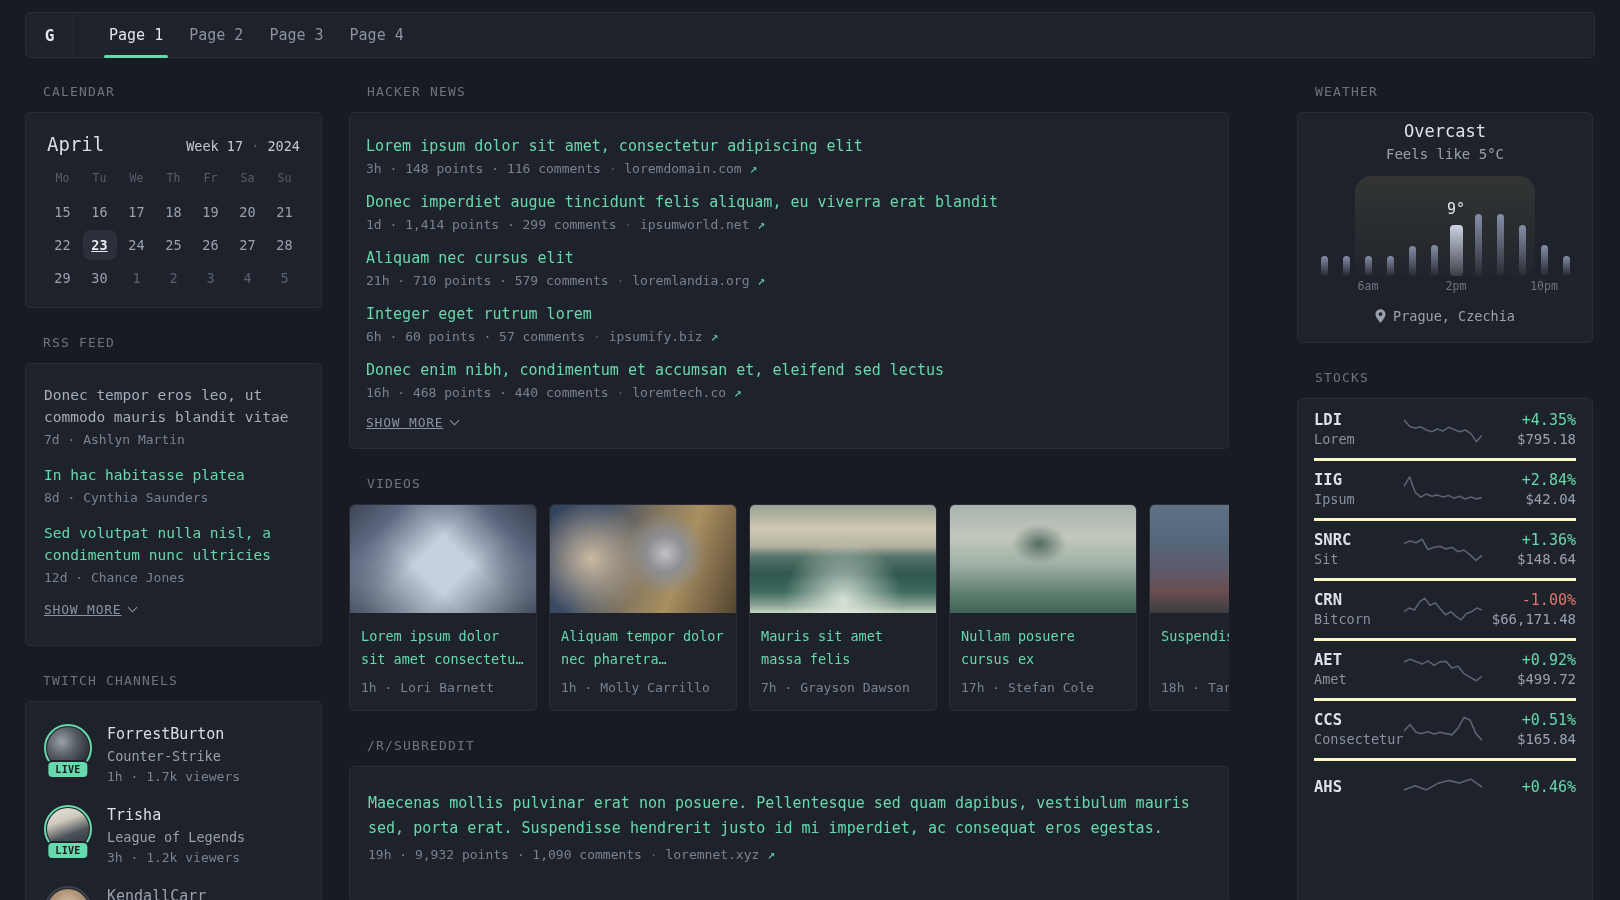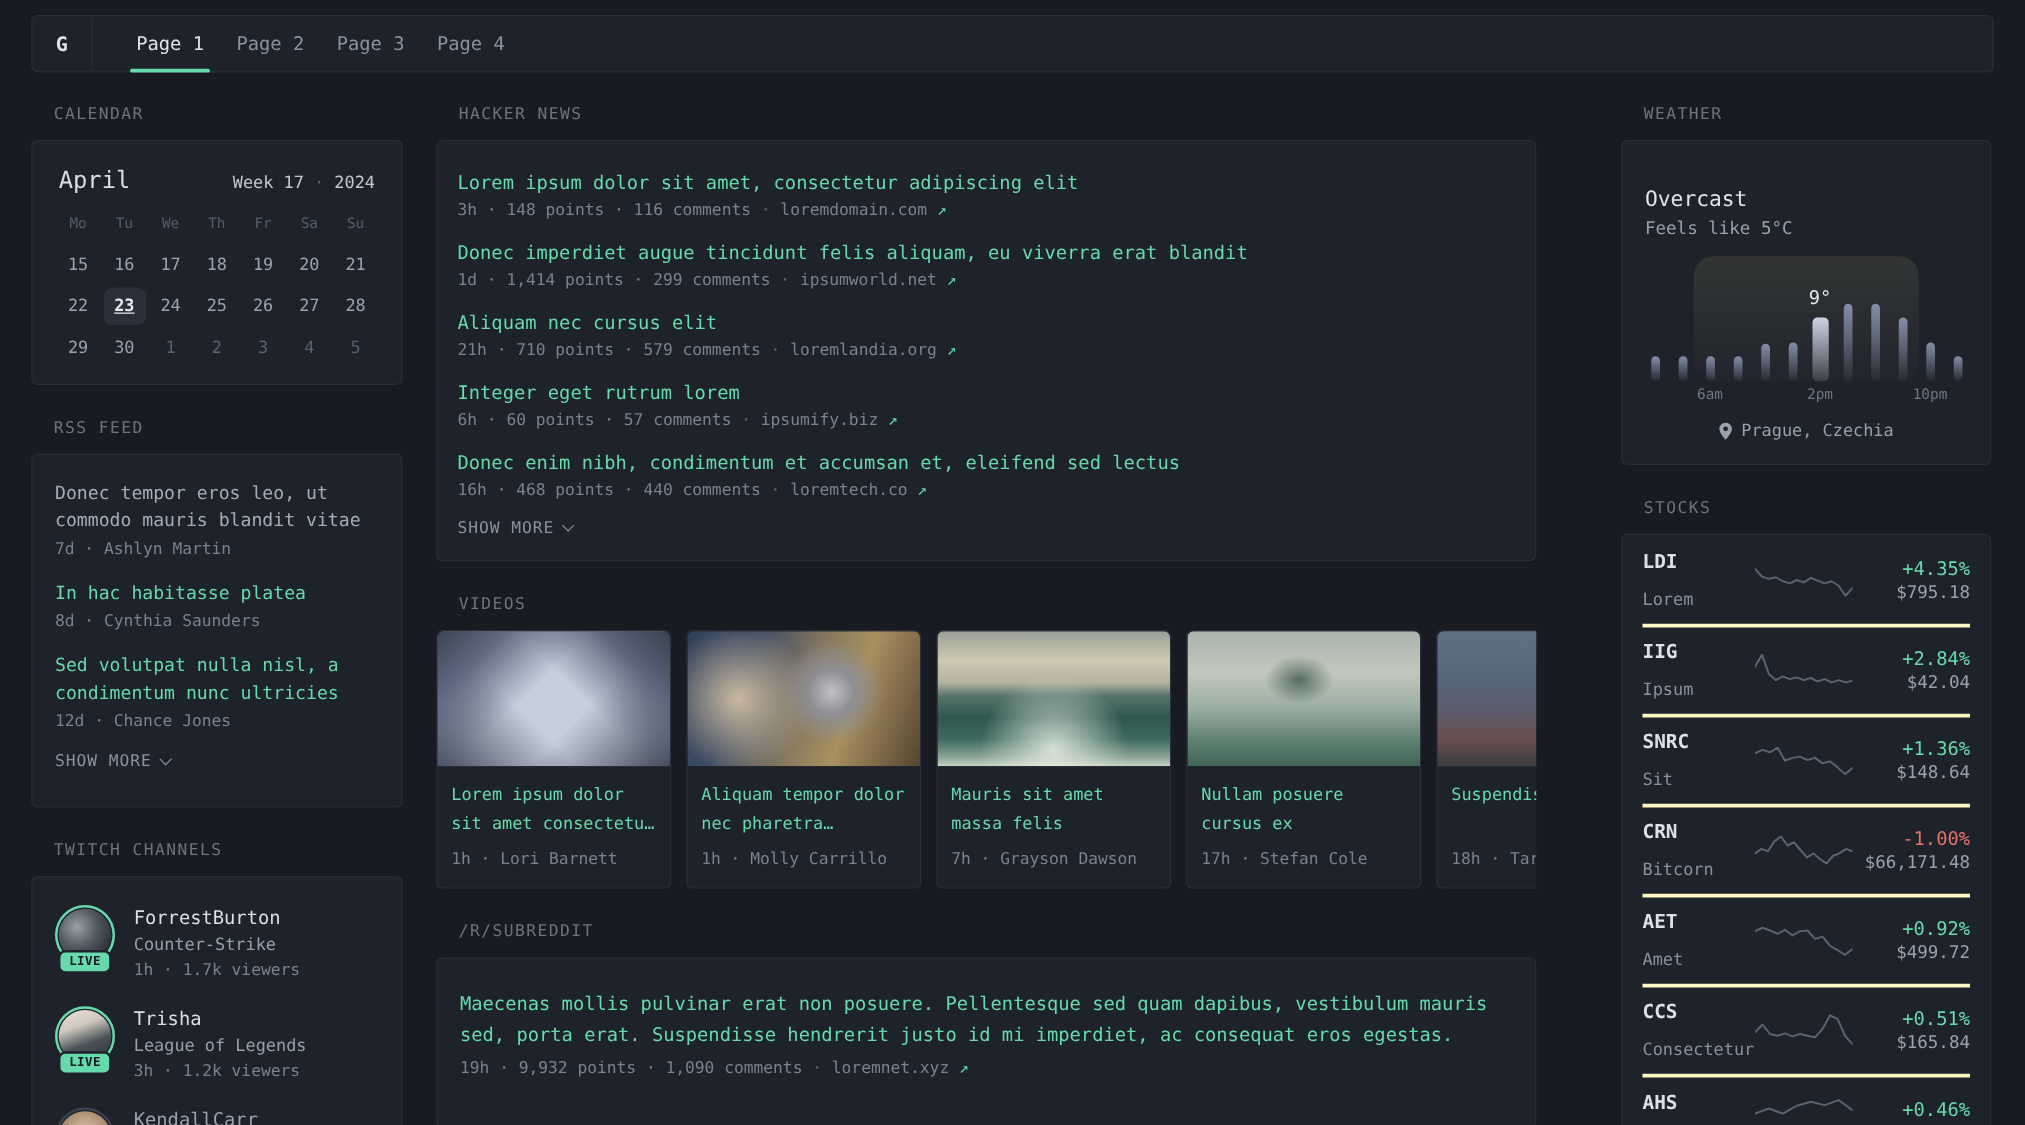--- a/index.html
+++ b/index.html
@@ -3,21 +3,21 @@
 <meta charset="utf-8">
 <style>
   * { box-sizing: border-box; margin: 0; padding: 0; }
   html,body { background:#181b21; }
   body {
     width:1620px; height:900px; overflow:hidden; position:relative;
     font-family:"DejaVu Sans Mono", monospace;
     color:#d6dae1;
   }
   a { text-decoration:none; color:inherit; cursor:pointer; }
-  button { background:none; border:none; font:inherit; color:inherit; cursor:pointer; text-align:right; }
+  button { background:none; border:none; font:inherit; color:inherit; cursor:pointer; text-align:right;text-decoration:underline; }
 
   
   .navbar {
     margin:12px 25px 0; height:46px;
     background:#1e222a; border:1px solid #282d37; border-radius:5px;
     display:flex; align-items:stretch;
   }
   .logo {
     width:48px; display:flex; align-items:center; justify-content:center;
     border-right:1px solid #282d37; font-size:16px; font-weight:bold; color:#e2e5ea;
@@ -132,21 +132,21 @@
   .vbody { padding:12px 11px 15px; }
   .vtitle { font-size:13.5px; line-height:23px; min-height:46px; }
   .vmeta { font-size:13px; color:#7a8290; margin-top:9px; }
 
   
   .sub-card { padding:24px 18px; min-height:136px; }
   .sub-title { display:block; font-size:15px; line-height:25px; }
   .sub-meta { margin-top:6px; }
 
   
-  .w-card { padding:37px 18px 18px; }
+  .w-card { padding:8px 18px 18px; text-align:center; }
   .w-cond { font-size:17px; color:#e0e3e9; }
   .w-feels { font-size:14px; color:#9aa1ac; margin-top:5px; }
   .wchart { position:relative; width:258px; height:118px; margin:14px auto 0; }
   .day-glow {
     position:absolute; left:39px; width:180px; top:0; bottom:18px; border-radius:16px;
     background:linear-gradient(to bottom, rgba(186,174,120,0.13), rgba(186,174,120,0.02));
   }
   .wbars {
     position:absolute; left:0; right:0; bottom:18px; height:64px;
     display:flex; align-items:flex-end; justify-content:center; gap:15px;
@@ -169,21 +169,21 @@
     margin-top:14px; display:flex; align-items:center; justify-content:center; gap:7px;
     font-size:13.5px; color:#9aa1ac;
   }
 
   
   .stock-card { padding:2px 16px; min-height:560px; }
   .srow { display:flex; align-items:center; padding:10px 0 11px; border-top:3px solid #fef9c3; }
   .srow:first-child { border-top:none; }
   .s-left { width:106px; }
   .s-sym { font-size:15.5px; font-weight:bold; color:#dde0e7; }
-  .s-name { font-size:13.5px; color:#8a919d; margin-top:14px; }
+  .s-name { font-size:13.5px; color:#8a919d; margin-top:2px; }
   .s-spark { flex:1; display:flex; justify-content:center; }
   .s-right { width:110px; text-align:right; }
   .s-chg { font-size:15px; }
   .s-chg.up { color:#66d9ad; }
   .s-chg.down { color:#e6736b; }
   .s-price { font-size:14px; color:#9aa1ad; margin-top:2px; }
 </style>
 </head>
 <body>
 

